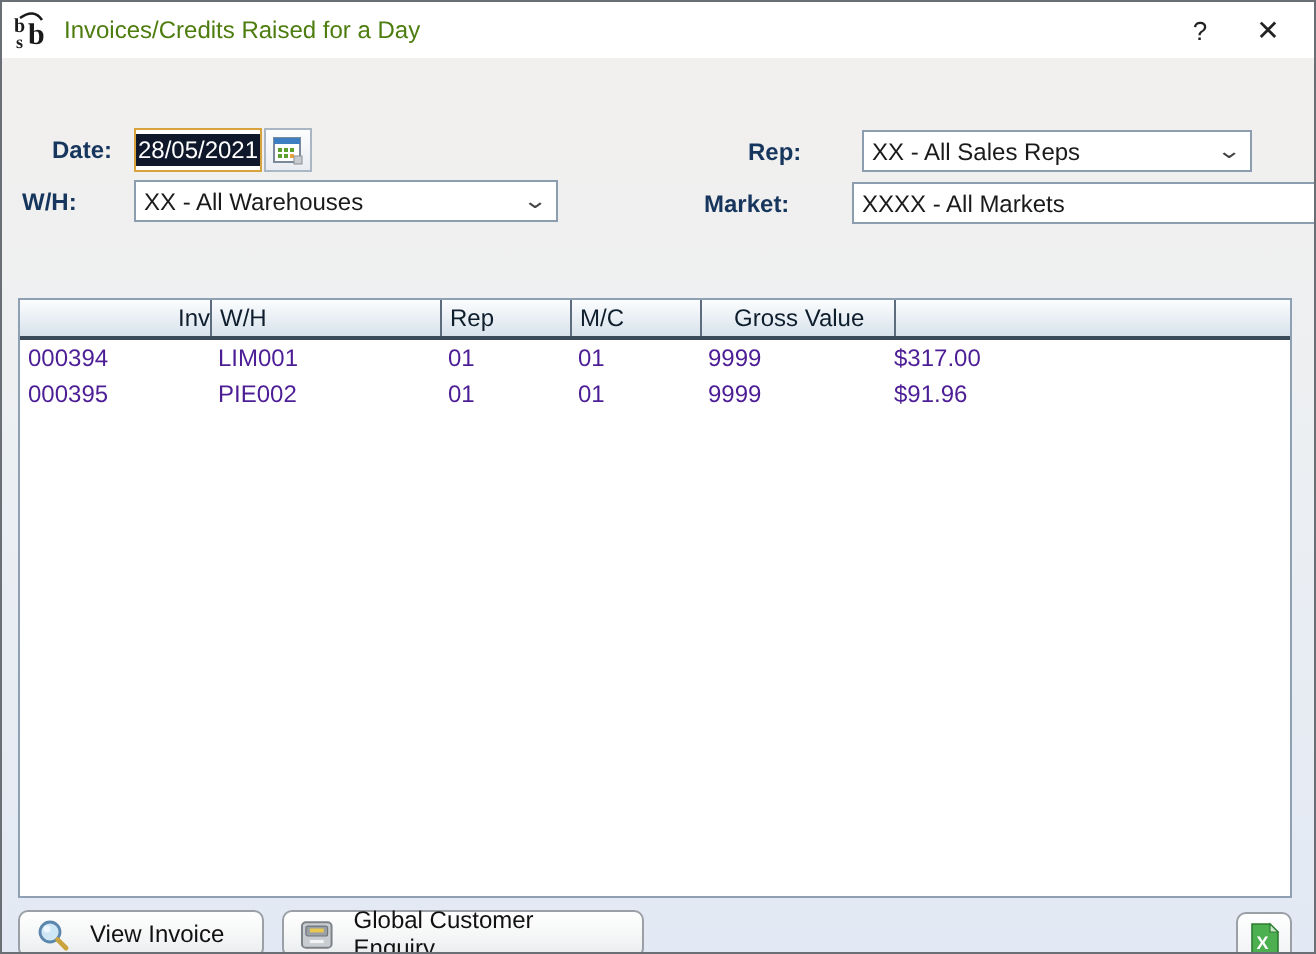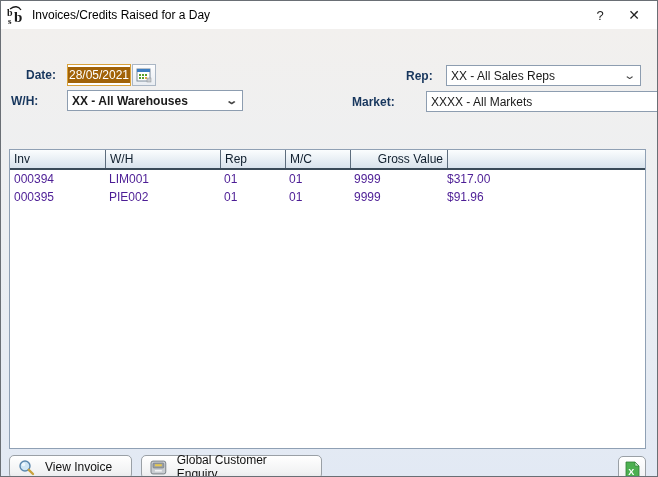--- a/index.html
+++ b/index.html
@@ -9,21 +9,21 @@
   .window {
     position:relative; width:658px; height:477px;
     border:1px solid #6a6f75; background:#fff; overflow:hidden;
   }
   
   .titlebar {
     position:absolute; top:0; left:0; right:0; height:28px;
     background:#ffffff; display:flex; align-items:center;
   }
   .app-icon { width:20px; height:20px; margin-left:5px; flex:0 0 auto; }
-  .title-text { margin-left:6px; color:#000000; font-size:12px; }
+  .title-text { margin-left:6px; color:#4d7c0f; font-size:12px; }
   .titlebar-spacer { flex:1; }
   .tb-btn {
     width:34px; height:28px; display:flex; align-items:center; justify-content:center;
     color:#222; font-size:13px; cursor:default;
   }
   .tb-close { font-size:14px; margin-right:6px; }
 
   
   .body {
     position:absolute; top:28px; left:0; right:0; bottom:0;
@@ -39,43 +39,43 @@
   .combo .chev {
     position:absolute; right:6px; top:3px; color:#444; font-size:11px;
     transform:scaleX(1.4);
   }
 
   .datewrap { position:absolute; left:66px; top:35px; display:flex; height:22px; }
   .dateinput {
     width:64px; height:22px; background:#fff; border:1px solid #d8a23c;
     display:flex; align-items:center; justify-content:center;
   }
-  .dateinput .sel { background:#a16207; color:#fff; padding:1px 1px; font-size:12px; }
+  .dateinput .sel { background:#0f172a; color:#fff; padding:1px 1px; font-size:12px; }
   .calbtn {
     width:24px; height:22px; margin-left:1px; border:1px solid #aab6c4;
     background:linear-gradient(#fdfdfe,#e9edf2);
     display:flex; align-items:center; justify-content:center;
   }
 
   
   .grid {
     position:absolute; left:8px; top:120px; width:637px; height:300px;
     background:#fff; border:1px solid #8fa0b4;
   }
   .thead {
     display:grid; grid-template-columns:95px 115px 65px 65px 97px 1fr 8px;
     height:20px; background:linear-gradient(#fbfdfe,#d8e2ec);
     border-bottom:2px solid #3a4a58;
   }
   .th {
     color:#0f1e2d; font-size:12px; line-height:18px; padding-left:4px;
     border-left:1px solid #5d6d7d; overflow:hidden; white-space:nowrap;
   }
-  .th:first-child { border-left:none; }
-  .th.right { text-align:right; padding-right:4px; padding-left:0; }
+  .th:first-child { border-left:none;text-align:right; }
+  .th.right { text-align:left; padding-right:4px; padding-left:16px; }
   .trow {
     display:grid; grid-template-columns:95px 115px 65px 65px 97px 1fr 8px;
     height:18px; color:#4c1d95; font-size:12px; line-height:18px;
   }
   .trow .td { padding-left:4px; overflow:hidden; white-space:nowrap; }
   .trow .td.right { text-align:left; padding-right:4px; padding-left:0; }
 
   
   .btn {
     position:absolute; height:24px; border:1px solid #9aa0a6; border-radius:5px;
@@ -125,27 +125,27 @@
             <rect x="3" y="9" width="2" height="2"></rect>
               <rect x="6" y="9" width="2" height="2"></rect>
           </g>
           <rect x="9" y="9" width="2" height="2" fill="#e8a33d"></rect>
           <rect x="11" y="10" width="4" height="4" fill="#c8ccd0" stroke="#8a8f94" stroke-width="0.5"></rect>
         </svg>
       </div>
     </div>
 
     <span class="flabel" style="left:10px; top:65px;">W/H:</span>
-    <div class="combo" style="left:66px; top:61px; width:176px;font-weight:bold;">
+    <div class="combo" style="left:66px; top:61px; width:212px;">
       <span>XX - All Warehouses</span>
       <span class="chev">⌄</span>
     </div>
 
-    <span class="flabel" style="left:373px; top:40px;margin-left:32px;">Rep:</span>
-    <div class="combo" style="left:445px; top:36px; width:195px;">
+    <span class="flabel" style="left:373px; top:40px;">Rep:</span>
+    <div class="combo" style="left:430px; top:36px; width:195px;">
       <span>XX - All Sales Reps</span>
       <span class="chev">⌄</span>
     </div>
 
     <span class="flabel" style="left:351px; top:66px;">Market:</span>
     <div class="combo" style="left:425px; top:62px; width:246px;">
       <span>XXXX - All Markets</span>
       <span class="chev">⌄</span>
     </div>
 

